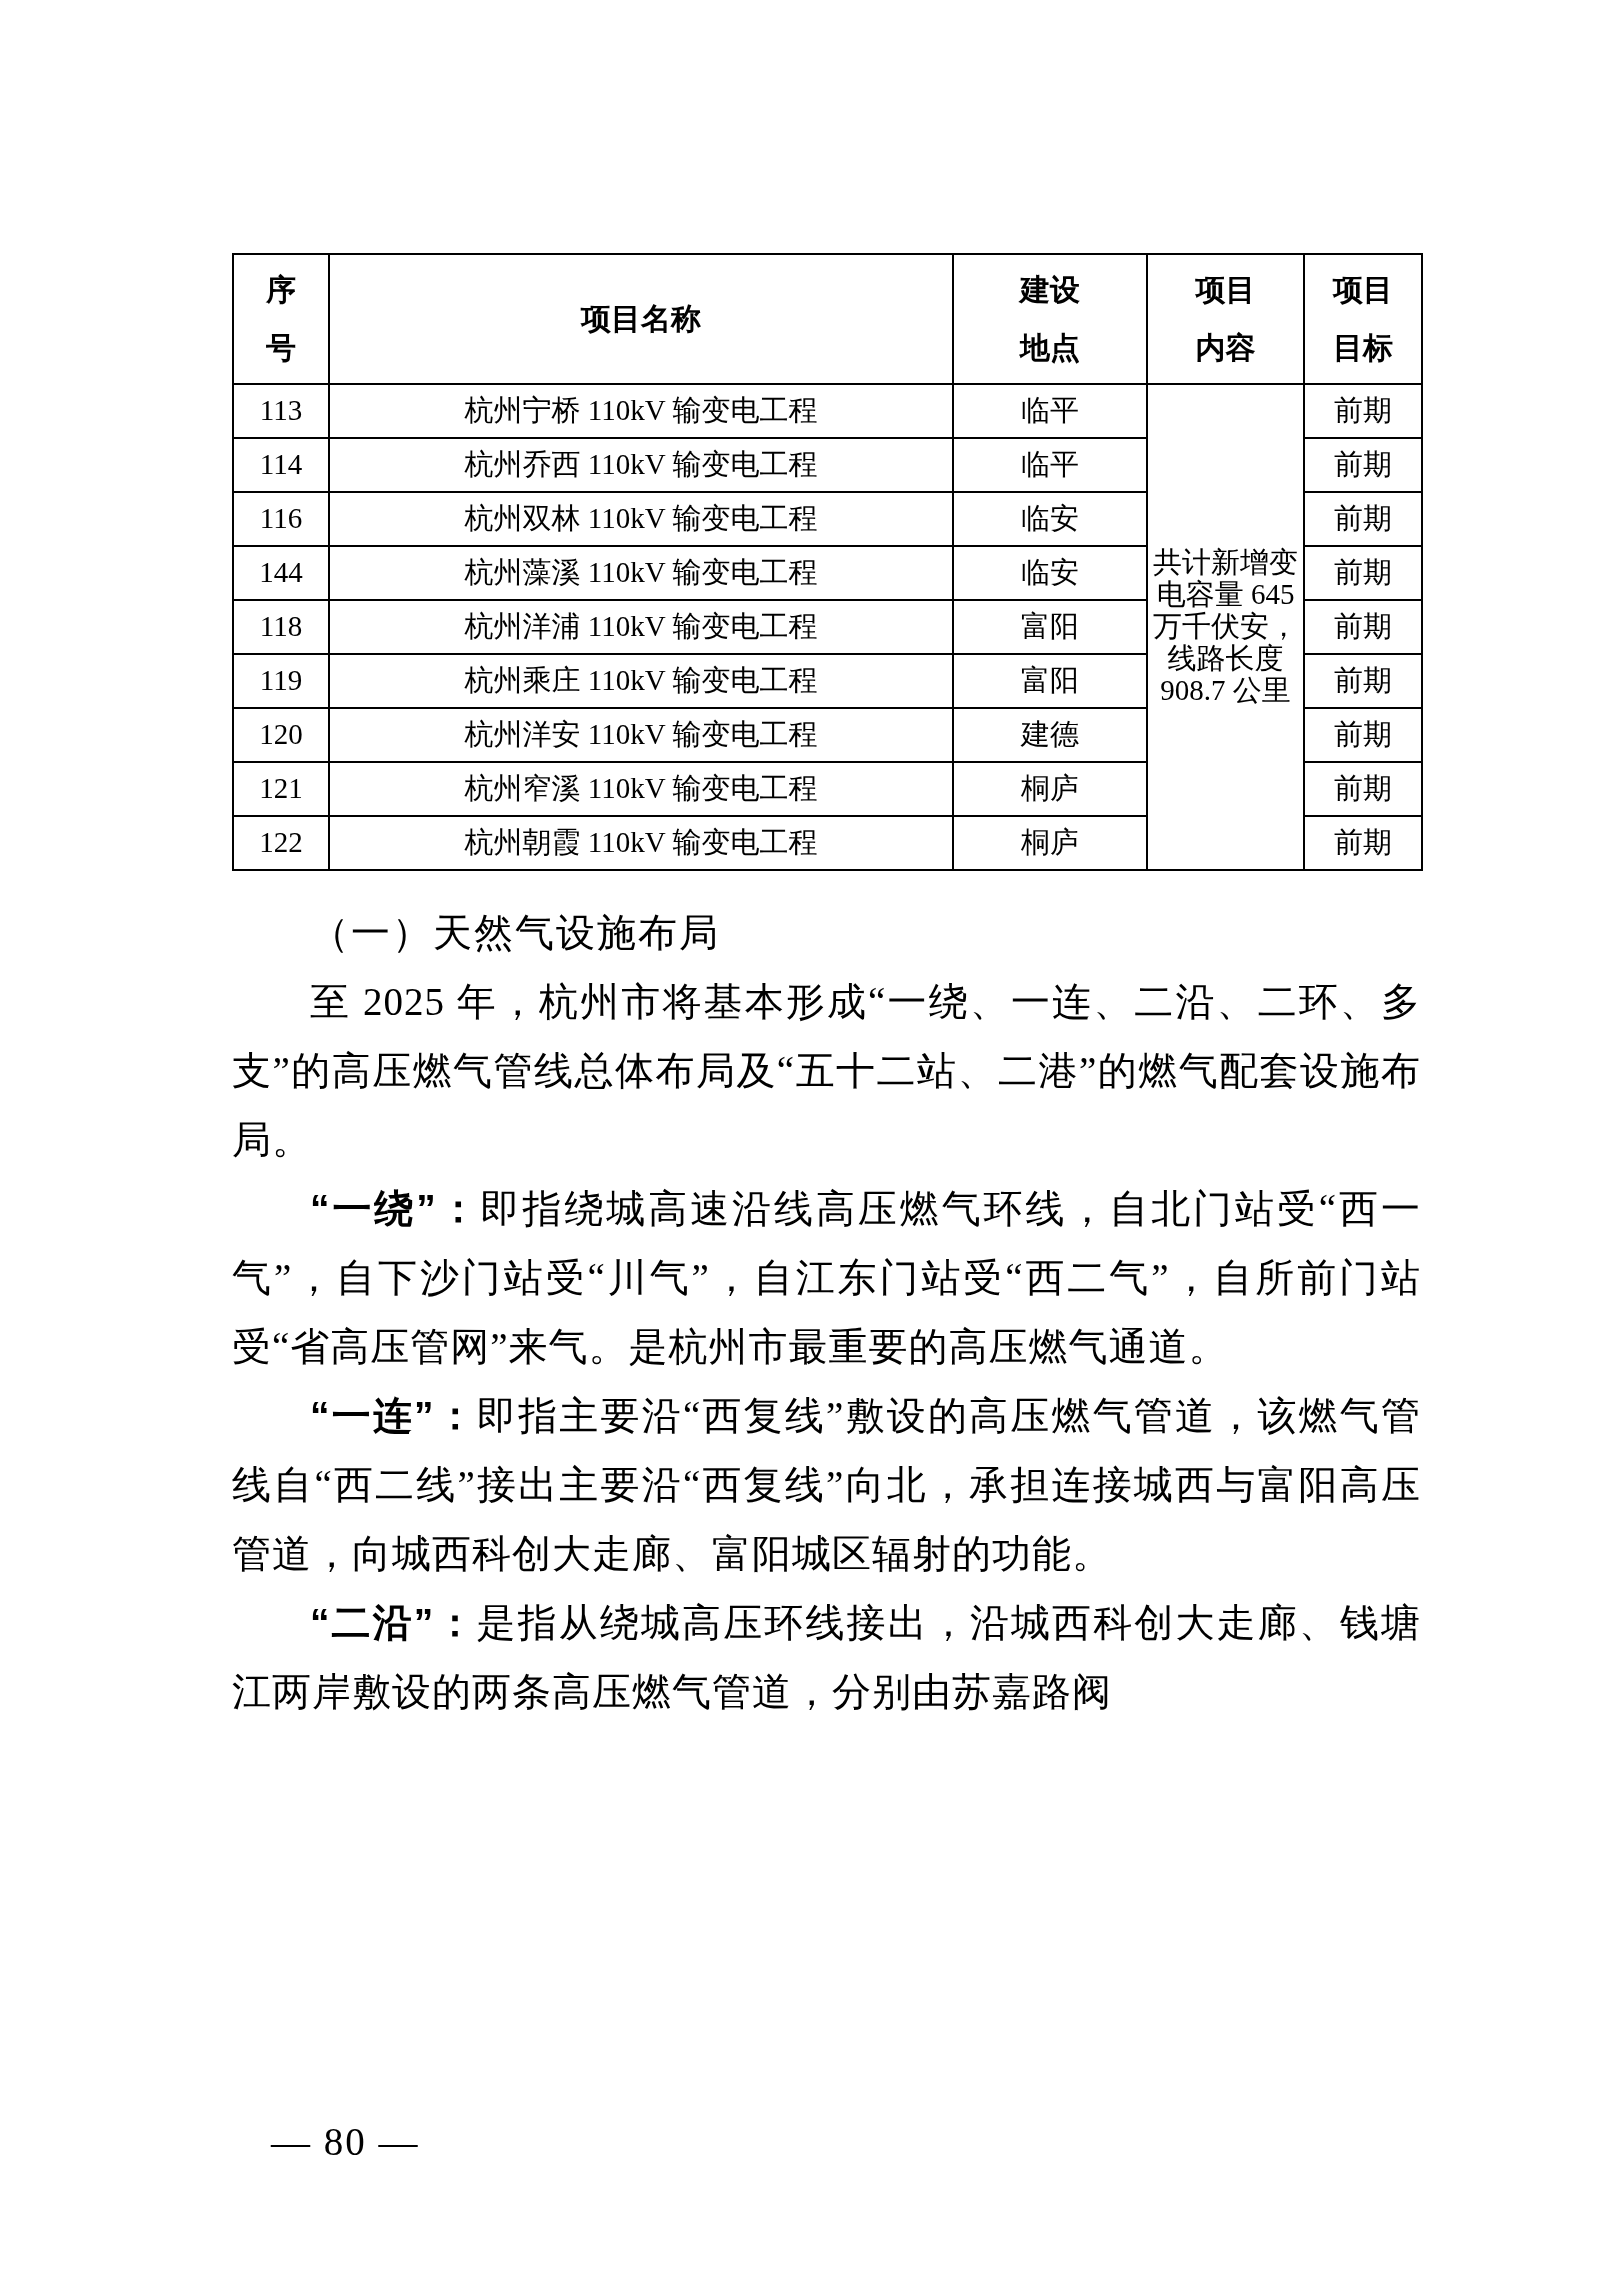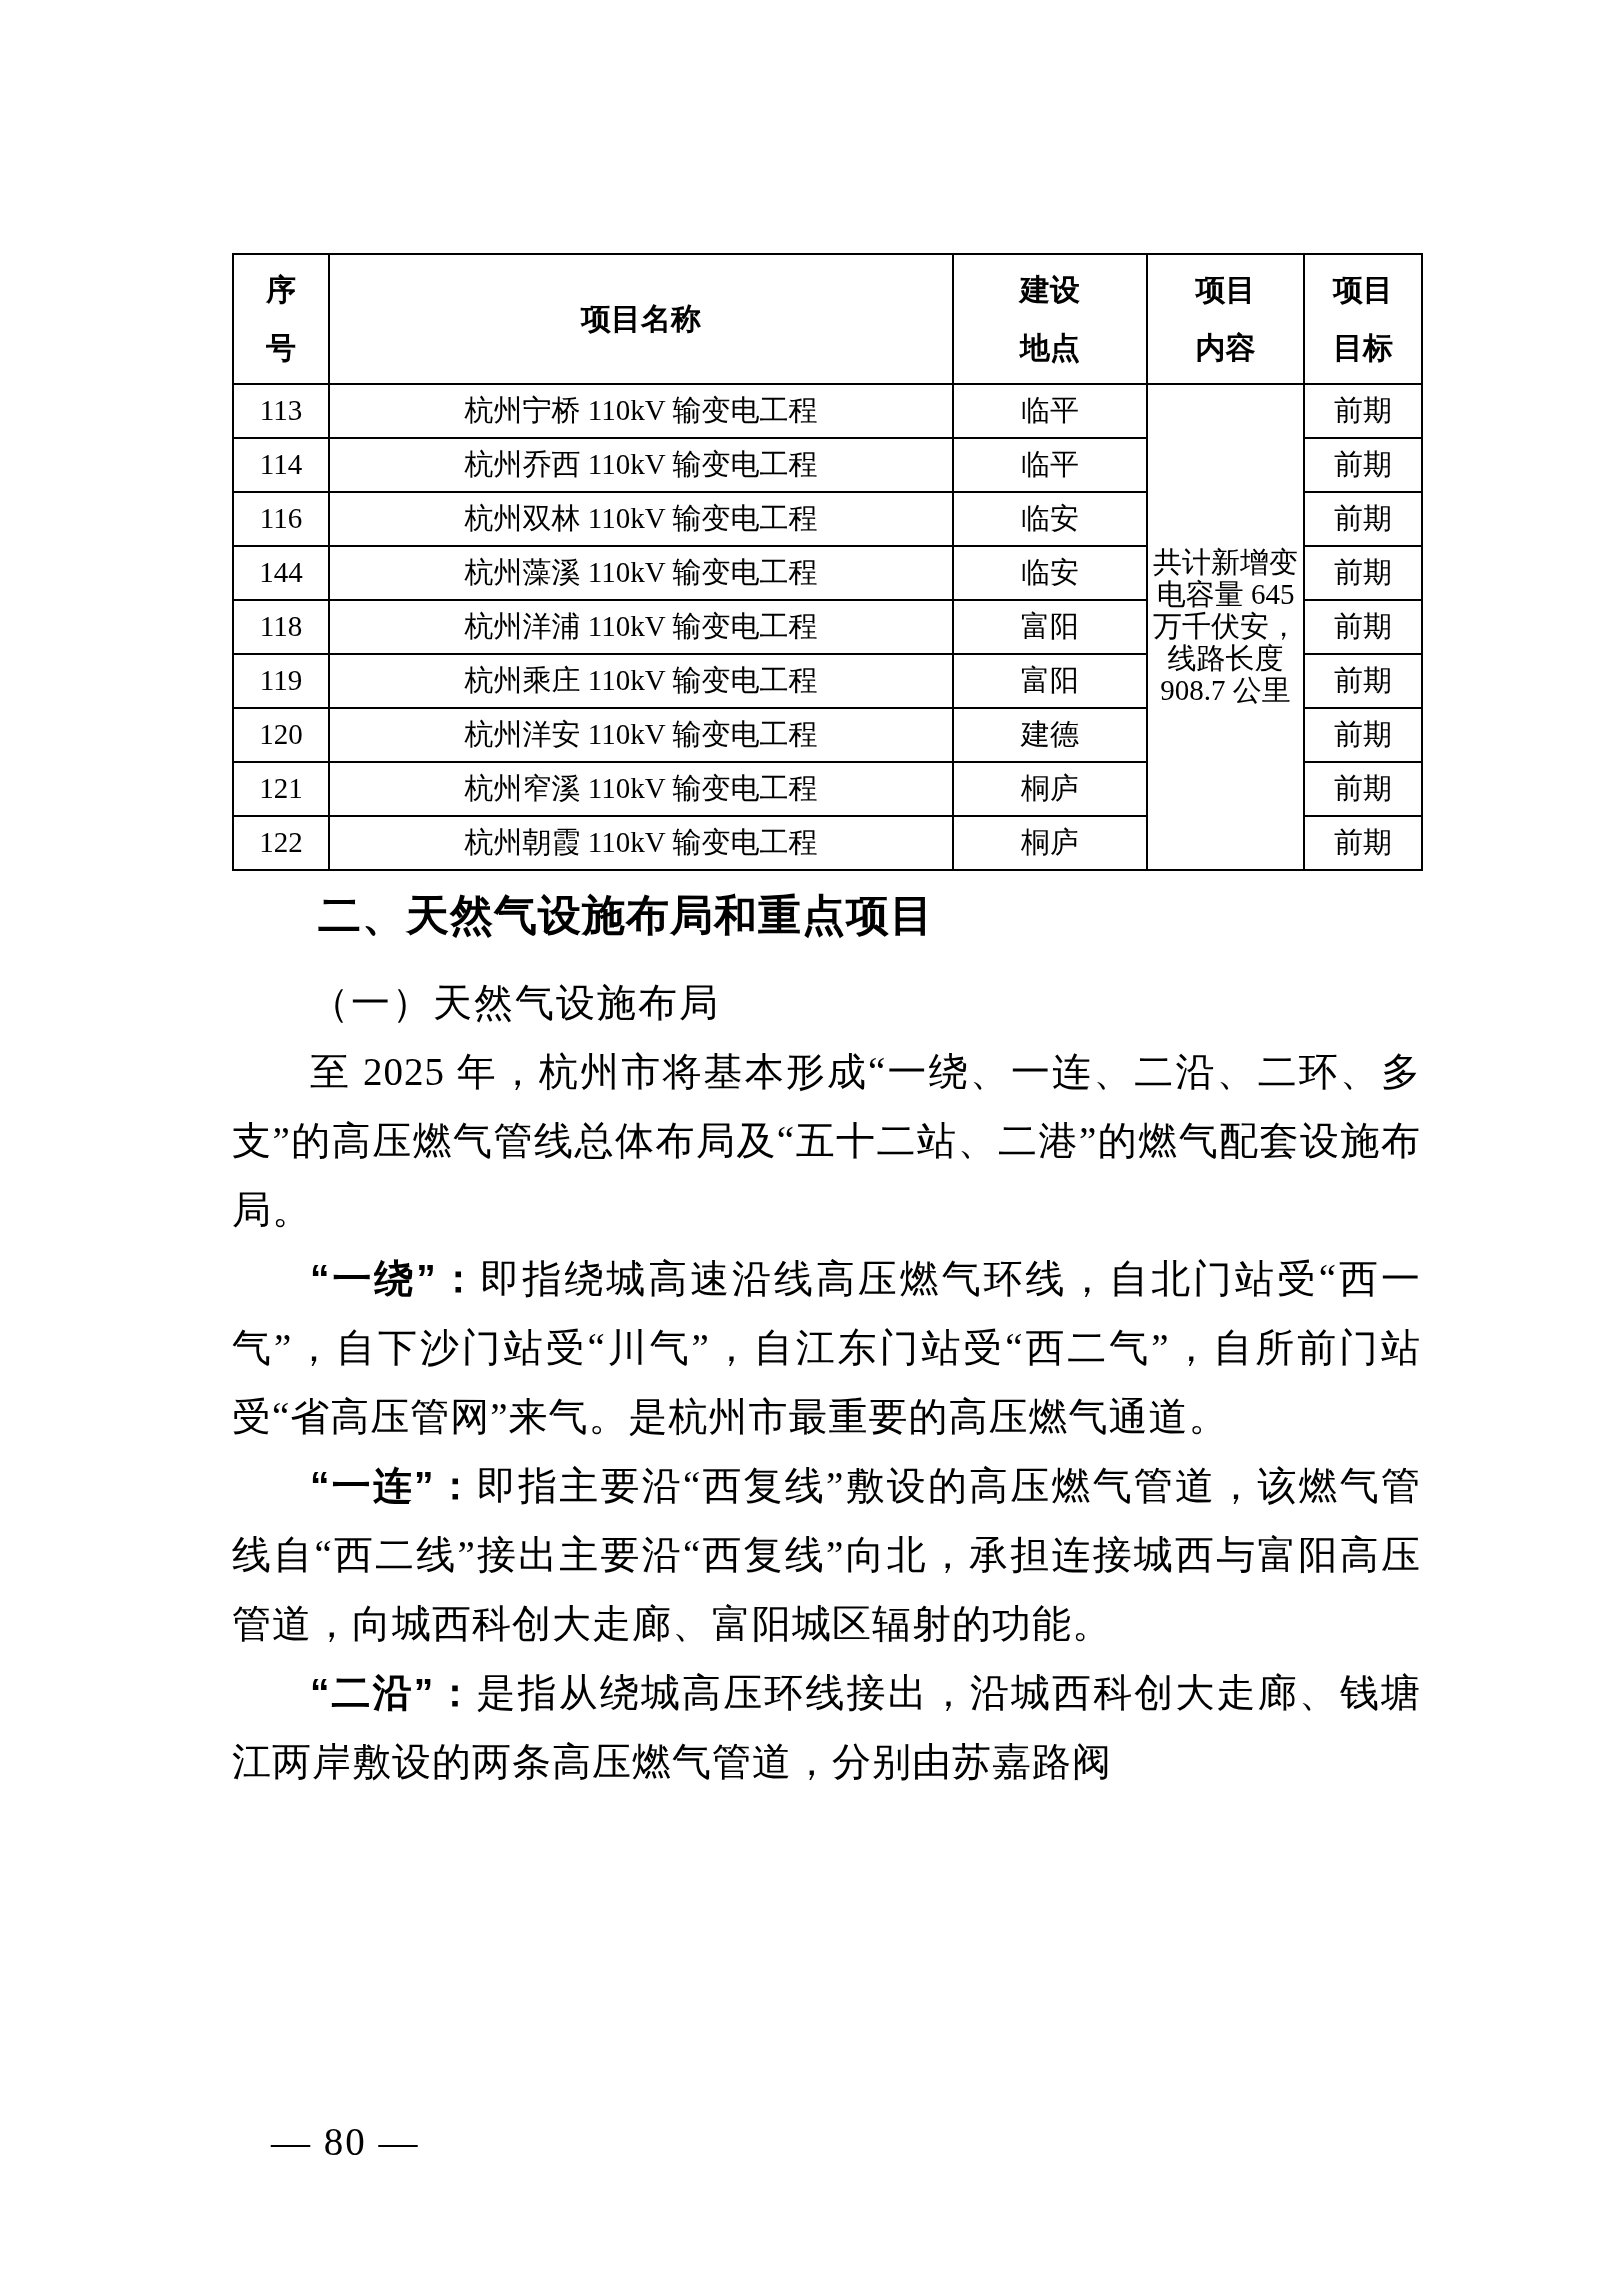--- a/index.html
+++ b/index.html
@@ -171,21 +171,20 @@
         </tr>
         <tr>
           <td>122</td>
           <td>杭州朝霞 110kV 输变电工程</td>
           <td>桐庐</td>
           <td>前期</td>
         </tr>
       </tbody>
     </table>
 
-    <h2 class="section-heading">二、天然气设施布局和重点项目</h2>
     <h3 class="subsection-heading">（一）天然气设施布局</h3>
 
     <div class="body-text">
       <p><span class="lead"></span><span>至 2025 年，杭州市将基本形成“一绕、一连、二沿、二环、多支”的高压燃气管线总体布局及“五十二站、二港”的燃气配套设施布局。</span></p>
       <p><span class="lead">“一绕”：</span><span>即指绕城高速沿线高压燃气环线，自北门站受“西一气”，自下沙门站受“川气”，自江东门站受“西二气”，自所前门站受“省高压管网”来气。是杭州市最重要的高压燃气通道。</span></p>
       <p><span class="lead">“一连”：</span><span>即指主要沿“西复线”敷设的高压燃气管道，该燃气管线自“西二线”接出主要沿“西复线”向北，承担连接城西与富阳高压管道，向城西科创大走廊、富阳城区辐射的功能。</span></p>
       <p><span class="lead">“二沿”：</span><span>是指从绕城高压环线接出，沿城西科创大走廊、钱塘江两岸敷设的两条高压燃气管道，分别由苏嘉路阀</span></p>
     </div>
 
   </div>

